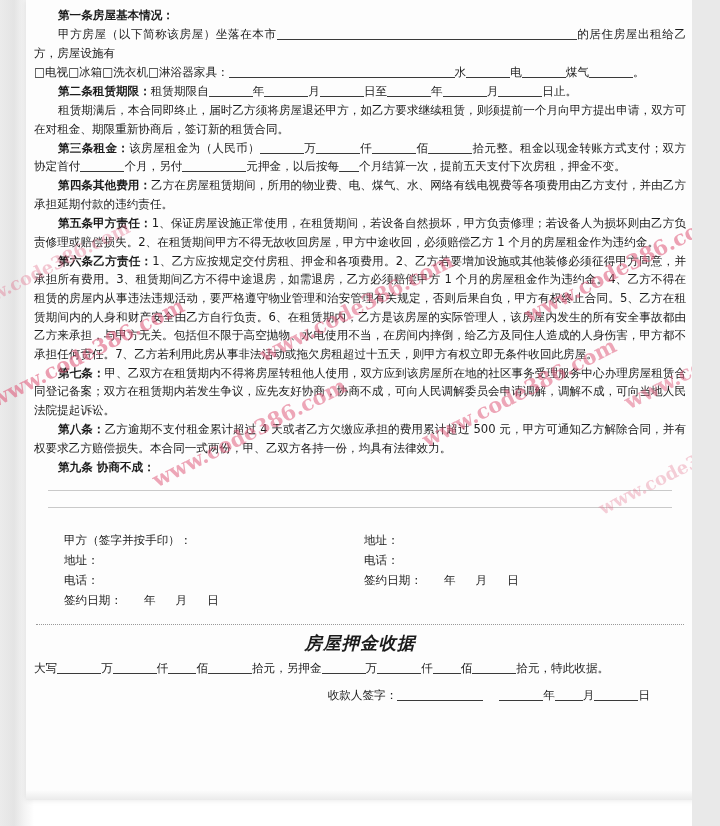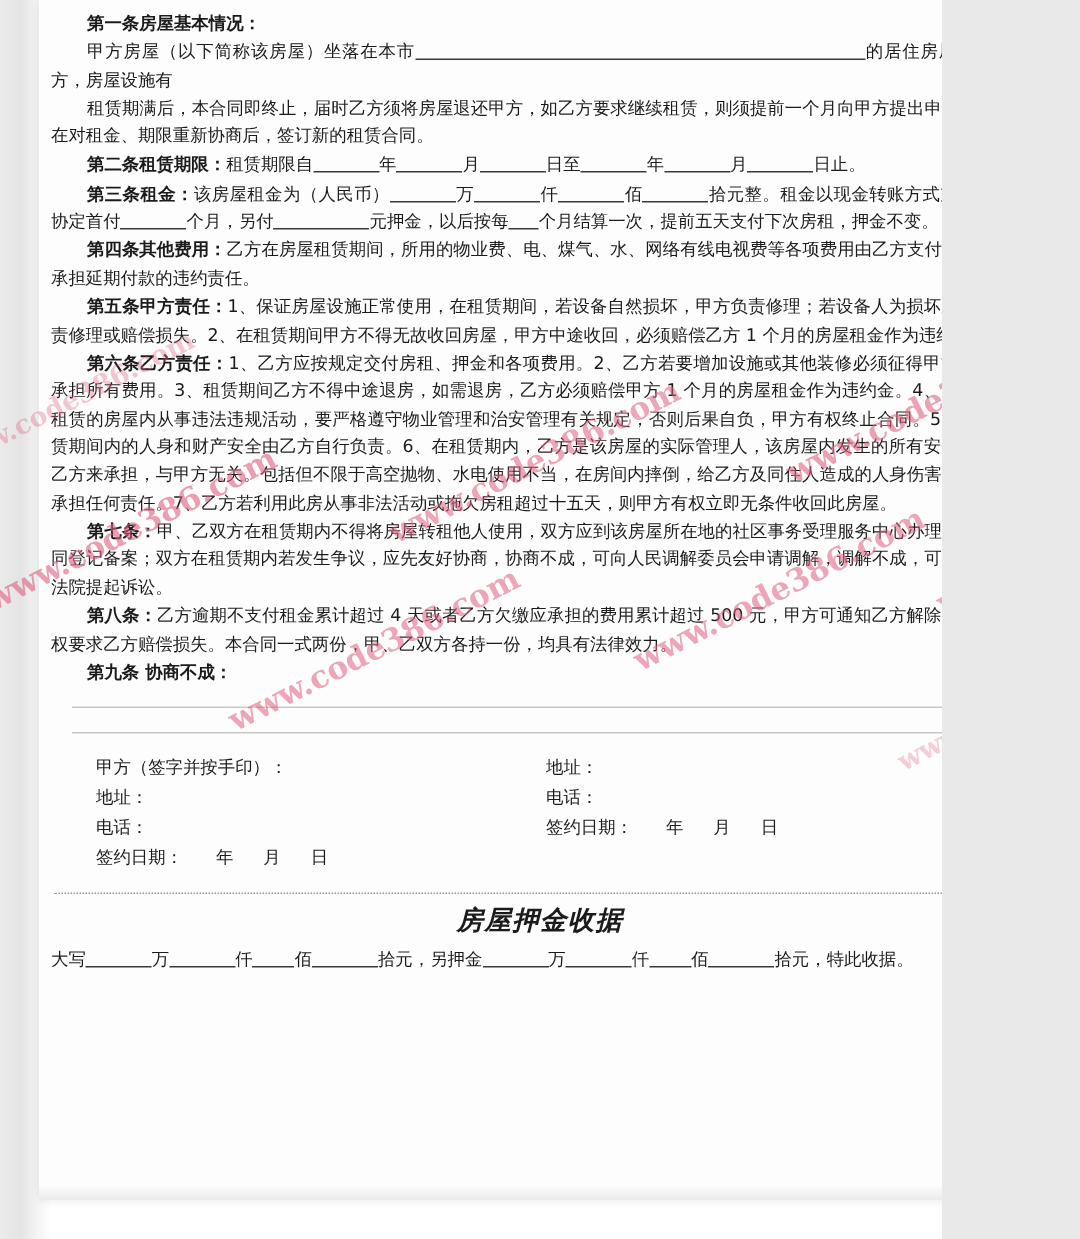--- a/index.html
+++ b/index.html
@@ -10,21 +10,21 @@
     width: 720px;
     height: 826px;
     overflow: hidden;
     background: #e9e9e9;
     font-family: "DejaVu Sans", "Liberation Sans", sans-serif;
   }
 
   
   #scan-frame {
     position: relative;
-    width: 628px;
+    width: 692px;
     height: 826px;
     background: linear-gradient(90deg,#ebebeb 0px,#e4e4e4 14px,#f3f3f3 24px,#ffffff 34px);
     overflow: hidden;
   }
 
   
   #paper {
     position: absolute;
     left: 26px;
     top: 0px;
@@ -87,21 +87,21 @@
   .rule {
     height: 0;
     border-bottom: 1.6px solid #c9c9c9;
     margin: 9px 14px 0 14px;
   }
   .rule.second { margin-top: 16px; }
 
   
   .sig-block {
     display: flex;
-    margin-top: 12px;
+    margin-top: 22px;
     padding-left: 30px;
   }
   .sig-col { width: 300px; }
   .sig-line { line-height: 20px; }
   .sig-date .gap { display:inline-block; width: 22px; }
   .sig-date .gap2 { display:inline-block; width: 20px; }
 
   
   .dotted {
     margin: 14px 2px 0 2px;
@@ -148,23 +148,24 @@
 </head>
 <body>
 
 <div id="scan-frame">
 
   <div id="paper">
     <div id="content">
 
       <p class="para"><span class="hd">第一条房屋基本情况：</span></p>
       <p class="para"><span>甲方房屋（以下简称该房屋）坐落在本市</span><span class="blank b-addr"></span><span>的居住房屋出租给乙方，房屋设施有</span></p>
-
+      <p class="para noind"><span class="cbx">□电视</span><span class="cbx">□冰箱</span><span class="cbx">□洗衣机</span><span class="cbx">□淋浴器家具：</span><span class="blank b-furn"></span><span>水</span><span class="blank b-w"></span><span>电</span><span class="blank b-w"></span><span>煤气</span><span class="blank b-w"></span><span>。</span></p>
+
+      <p class="para"><span class="hd">第二条租赁期限：</span><span>租赁期限自</span><span class="blank b-m"></span><span>年</span><span class="blank b-m"></span><span>月</span><span class="blank b-m"></span><span>日至</span><span class="blank b-m"></span><span>年</span><span class="blank b-m"></span><span>月</span><span class="blank b-m"></span><span>日止。</span></p>
       <p class="para">租赁期满后，本合同即终止，届时乙方须将房屋退还甲方，如乙方要求继续租赁，则须提前一个月向甲方提出申请，双方可在对租金、期限重新协商后，签订新的租赁合同。</p>
-      <p class="para"><span class="hd">第二条租赁期限：</span><span>租赁期限自</span><span class="blank b-m"></span><span>年</span><span class="blank b-m"></span><span>月</span><span class="blank b-m"></span><span>日至</span><span class="blank b-m"></span><span>年</span><span class="blank b-m"></span><span>月</span><span class="blank b-m"></span><span>日止。</span></p>
 
       <p class="para"><span class="hd">第三条租金：</span><span>该房屋租金为（人民币）</span><span class="blank b-m"></span><span>万</span><span class="blank b-m"></span><span>仟</span><span class="blank b-m"></span><span>佰</span><span class="blank b-m"></span><span>拾元整。租金以现金转账方式支付；双方协定首付</span><span class="blank b-m"></span><span>个月，另付</span><span class="blank b-l"></span><span>元押金，以后按每</span><span class="blank b-xs"></span><span>个月结算一次，提前五天支付下次房租，押金不变。</span></p>
 
       <p class="para"><span class="hd">第四条其他费用：</span><span>乙方在房屋租赁期间，所用的物业费、电、煤气、水、网络有线电视费等各项费用由乙方支付，并由乙方承担延期付款的违约责任。</span></p>
 
       <p class="para"><span class="hd">第五条甲方责任：</span><span>1、保证房屋设施正常使用，在租赁期间，若设备自然损坏，甲方负责修理；若设备人为损坏则由乙方负责修理或赔偿损失。2、在租赁期间甲方不得无故收回房屋，甲方中途收回，必须赔偿乙方 1 个月的房屋租金作为违约金。</span></p>
 
       <p class="para"><span class="hd">第六条乙方责任：</span><span>1、乙方应按规定交付房租、押金和各项费用。2、乙方若要增加设施或其他装修必须征得甲方同意，并承担所有费用。3、租赁期间乙方不得中途退房，如需退房，乙方必须赔偿甲方 1 个月的房屋租金作为违约金。4、乙方不得在租赁的房屋内从事违法违规活动，要严格遵守物业管理和治安管理有关规定，否则后果自负，甲方有权终止合同。5、乙方在租赁期间内的人身和财产安全由乙方自行负责。6、在租赁期内，乙方是该房屋的实际管理人，该房屋内发生的所有安全事故都由乙方来承担，与甲方无关。包括但不限于高空抛物、水电使用不当，在房间内摔倒，给乙方及同住人造成的人身伤害，甲方都不承担任何责任。7、乙方若利用此房从事非法活动或拖欠房租超过十五天，则甲方有权立即无条件收回此房屋。</span></p>
 
       <p class="para"><span class="hd">第七条：</span><span>甲、乙双方在租赁期内不得将房屋转租他人使用，双方应到该房屋所在地的社区事务受理服务中心办理房屋租赁合同登记备案；双方在租赁期内若发生争议，应先友好协商，协商不成，可向人民调解委员会申请调解，调解不成，可向当地人民法院提起诉讼。</span></p>
@@ -192,20 +193,21 @@
         </div>
       </div>
 
       <div class="dotted"></div>
 
       <div class="receipt-title">房屋押金收据</div>
 
 
       <p class="para receipt-line noind"><span>大写</span><span class="blank b-m"></span><span>万</span><span class="blank b-m"></span><span>仟</span><span class="blank b-s"></span><span>佰</span><span class="blank b-m"></span><span>拾元，另押金</span><span class="blank b-m"></span><span>万</span><span class="blank b-m"></span><span>仟</span><span class="blank b-s"></span><span>佰</span><span class="blank b-m"></span><span>拾元，特此收据。</span></p>
 
+      <div class="receipt-sign"><span>收款人签字：</span><span class="blank b-sign"></span><span class="sp-s"></span><span class="blank b-m"></span><span>年</span><span class="blank b-s"></span><span>月</span><span class="blank b-m"></span><span>日</span></div>
 
     </div>
   </div>
 
   <div id="wm-layer">
       <div class="wm" style="left: -14px; top: 390px; font-size: 21px; color: rgb(224, 96, 127); opacity: 0.6; transform: rotate(-27deg);">www.code386.com</div>
       <div class="wm" style="left: 255px; top: 345px; font-size: 21px; color: rgb(224, 96, 127); opacity: 0.55; transform: rotate(-27deg);">www.code386.com</div>
       <div class="wm" style="left: 520px; top: 305px; font-size: 21px; color: rgb(224, 96, 127); opacity: 0.58; transform: rotate(-27deg);">www.code386.com</div>
       <div class="wm" style="left: 148px; top: 470px; font-size: 21px; color: rgb(224, 96, 127); opacity: 0.55; transform: rotate(-27deg);">www.code386.com</div>
       <div class="wm" style="left: 418px; top: 430px; font-size: 21px; color: rgb(224, 96, 127); opacity: 0.55; transform: rotate(-27deg);">www.code386.com</div>

